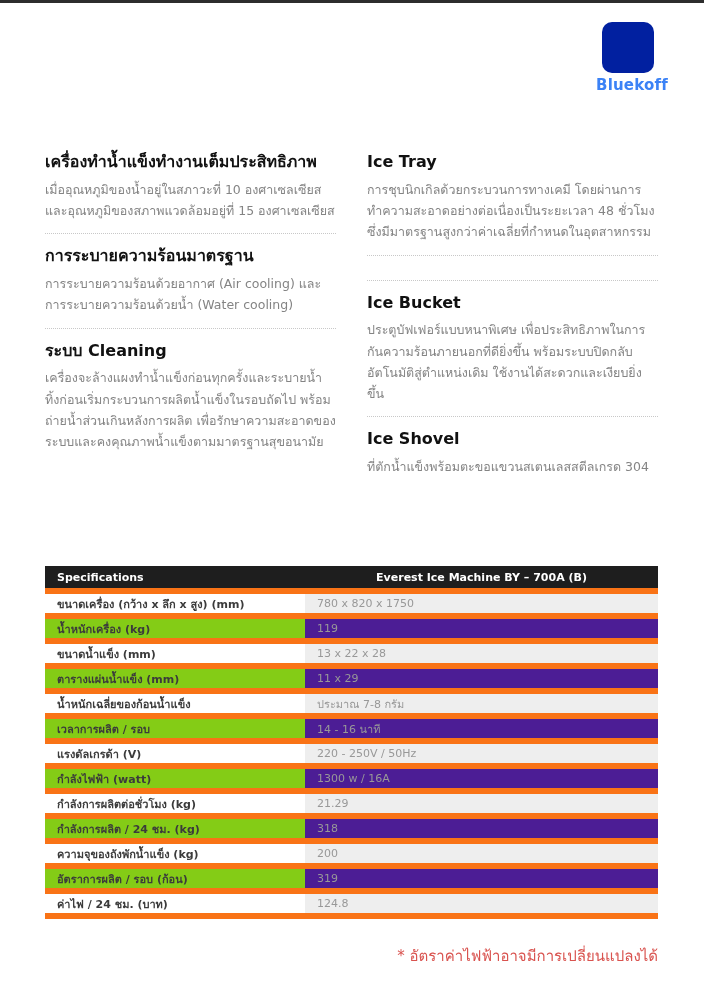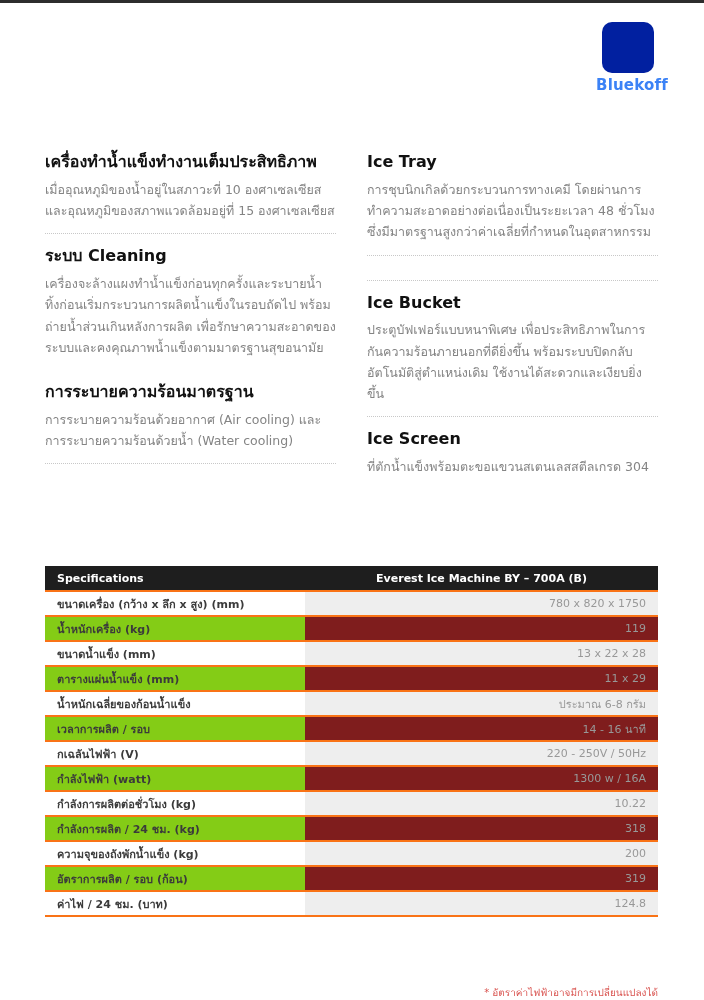--- a/index.html
+++ b/index.html
@@ -21,74 +21,74 @@
   .features { position: absolute; left: 45px; top: 116px; width: 613px; display: flex; gap: 31px; margin-top: 36px; }
   .col { width: 299px; }
   .section { padding: 12px 0 12px 0; border-bottom: 1px dotted #c8c8c8; }
   .section:first-child { padding-top: 0; }
   .section.last { border-bottom: none; }
   .section h3 { font-size: 16px; font-weight: 700; color: #111; margin-bottom: 6px; line-height: 1.3; }
   .section p { font-size: 12.5px; color: #848484; line-height: 1.7; }
 
   
   .spec-table { position: absolute; left: 45px; top: 566px; width: 613px; border-collapse: collapse; table-layout: fixed; }
-  .spec-table th, .spec-table td { border-bottom: 2px solid #f97316; }
+  .spec-table th, .spec-table td { border-bottom: 6px solid #f97316; }
   .spec-table th {
     background: #1e1e1e; color: #ffffff; font-size: 11px; font-weight: 700;
     height: 25px; padding: 0 12px;
   }
   .spec-table th.col-label { text-align: left; width: 260px; }
   .spec-table th.col-value { text-align: center; }
   .spec-table td { height: 25px; font-size: 11px; padding: 0 12px; }
   .spec-table td.label { color: #3b3b3b; font-weight: 700; text-align: left; background: #ffffff; }
-  .spec-table td.value { color: #989898; text-align: right; background: #eeeeee; }
+  .spec-table td.value { color: #989898; text-align: left; background: #eeeeee; }
   .spec-table tr.even td.label { background: #84cc16; }
-  .spec-table tr.even td.value { background: #7f1d1d; }
+  .spec-table tr.even td.value { background: #4c1d95; }
 
-  .footnote { position: absolute; right: 46px; top: 944px; font-size: 10px; color: #d9534f; text-align: left; margin-top: 41px; }
+  .footnote { position: absolute; right: 46px; top: 944px; font-size: 15px; color: #d9534f; text-align: left; }
 </style>
 </head>
 <body>
 
 <div class="page">
   <div class="top-edge"></div>
 
   <div class="brand">
     <div class="logo-square"></div>
     <div class="brand-name">Bluekoff</div>
   </div>
 
   <div class="features">
     <div class="col">
       <div class="section">
         <h3>เครื่องทำน้ำแข็งทำงานเต็มประสิทธิภาพ</h3>
         <p>เมื่ออุณหภูมิของน้ำอยู่ในสภาวะที่ 10 องศาเซลเซียส และอุณหภูมิของสภาพแวดล้อมอยู่ที่ 15 องศาเซลเซียส</p>
       </div>
+      <div class="section">
+        <h3>การระบายความร้อนมาตรฐาน</h3>
+        <p>การระบายความร้อนด้วยอากาศ (Air cooling) และการระบายความร้อนด้วยน้ำ (Water cooling)</p>
+      </div>
       <div class="section last">
         <h3>ระบบ Cleaning</h3>
         <p>เครื่องจะล้างแผงทำน้ำแข็งก่อนทุกครั้งและระบายน้ำทิ้งก่อนเริ่มกระบวนการผลิตน้ำแข็งในรอบถัดไป พร้อมถ่ายน้ำส่วนเกินหลังการผลิต เพื่อรักษาความสะอาดของระบบและคงคุณภาพน้ำแข็งตามมาตรฐานสุขอนามัย</p>
-      </div>
-      <div class="section">
-        <h3>การระบายความร้อนมาตรฐาน</h3>
-        <p>การระบายความร้อนด้วยอากาศ (Air cooling) และการระบายความร้อนด้วยน้ำ (Water cooling)</p>
       </div>
     </div>
     <div class="col">
       <div class="section">
         <h3>Ice Tray</h3>
         <p>การชุบนิกเกิลด้วยกระบวนการทางเคมี โดยผ่านการทำความสะอาดอย่างต่อเนื่องเป็นระยะเวลา 48 ชั่วโมง ซึ่งมีมาตรฐานสูงกว่าค่าเฉลี่ยที่กำหนดในอุตสาหกรรม</p>
       </div>
       <div class="section">
       </div>
       <div class="section">
         <h3>Ice Bucket</h3>
         <p>ประตูบัฟเฟอร์แบบหนาพิเศษ เพื่อประสิทธิภาพในการกันความร้อนภายนอกที่ดียิ่งขึ้น พร้อมระบบปิดกลับอัตโนมัติสู่ตำแหน่งเดิม ใช้งานได้สะดวกและเงียบยิ่งขึ้น</p>
       </div>
       <div class="section last">
-        <h3>Ice Screen</h3>
+        <h3>Ice Shovel</h3>
         <p>ที่ตักน้ำแข็งพร้อมตะขอแขวนสเตนเลสสตีลเกรด 304</p>
       </div>
     </div>
   </div>
 
   <table class="spec-table">
     <thead>
       <tr>
         <th class="col-label">Specifications</th>
         <th class="col-value">Everest Ice Machine BY – 700A (B)</th>
@@ -106,37 +106,37 @@
       <tr class="odd">
         <td class="label">ขนาดน้ำแข็ง (mm)</td>
         <td class="value">13 x 22 x 28</td>
       </tr>
       <tr class="even">
         <td class="label">ตารางแผ่นน้ำแข็ง (mm)</td>
         <td class="value">11 x 29</td>
       </tr>
       <tr class="odd">
         <td class="label">น้ำหนักเฉลี่ยของก้อนน้ำแข็ง</td>
-        <td class="value">ประมาณ 6-8 กรัม</td>
+        <td class="value">ประมาณ 7-8 กรัม</td>
       </tr>
       <tr class="even">
         <td class="label">เวลาการผลิต / รอบ</td>
         <td class="value">14 - 16 นาที</td>
       </tr>
       <tr class="odd">
-        <td class="label">กเฉลันไฟฟ้า (V)</td>
+        <td class="label">แรงดัลเกรด้า (V)</td>
         <td class="value">220 - 250V / 50Hz</td>
       </tr>
       <tr class="even">
         <td class="label">กำลังไฟฟ้า (watt)</td>
         <td class="value">1300 w / 16A</td>
       </tr>
       <tr class="odd">
         <td class="label">กำลังการผลิตต่อชั่วโมง (kg)</td>
-        <td class="value">10.22</td>
+        <td class="value">21.29</td>
       </tr>
       <tr class="even">
         <td class="label">กำลังการผลิต / 24 ชม. (kg)</td>
         <td class="value">318</td>
       </tr>
       <tr class="odd">
         <td class="label">ความจุของถังพักน้ำแข็ง (kg)</td>
         <td class="value">200</td>
       </tr>
       <tr class="even">

